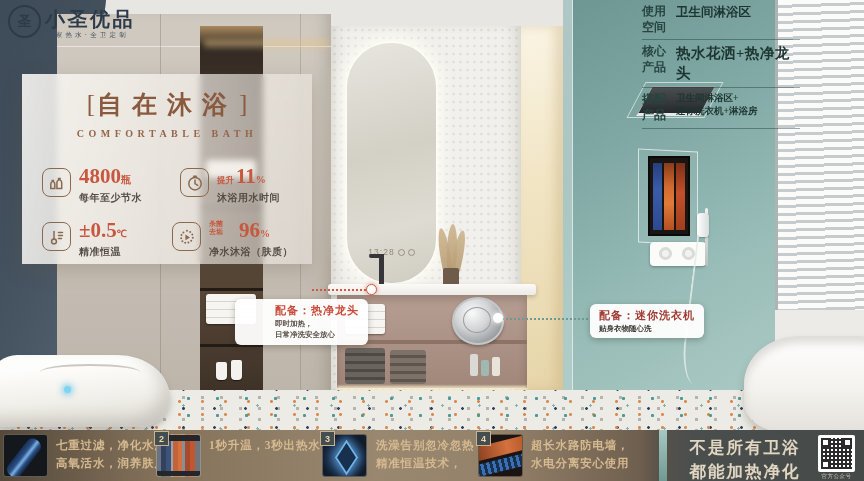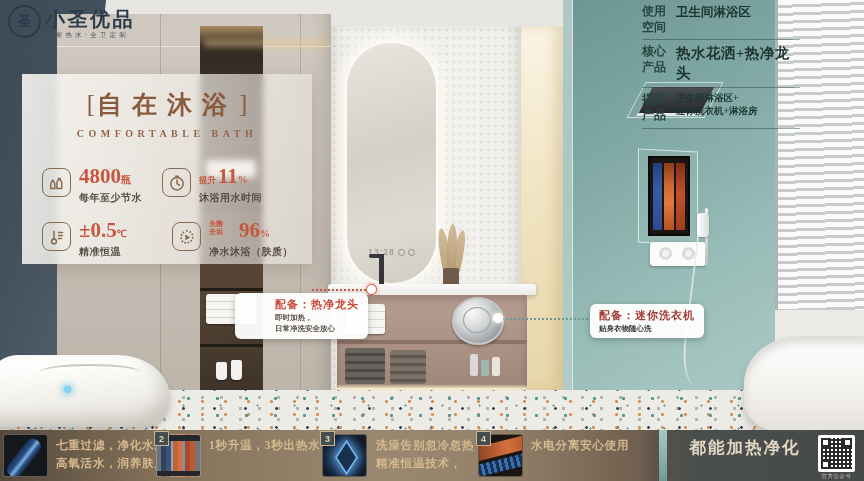--- a/index.html
+++ b/index.html
@@ -256,21 +256,21 @@
           <path d="M5.2 7.5 v1.2 c-.9.5 -1.4 1.2 -1.4 2.2 v4.6 h4 v-4.6 c0 -1 -.5 -1.7 -1.4 -2.2 V7.5 Z"></path>
           <path d="M11.5 5.6 v1.5 c-1 .5 -1.6 1.3 -1.6 2.4 v6 h4.8 v-6 c0 -1.1 -.6 -1.9 -1.6 -2.4 V5.6 Z"></path>
         </svg>
       </div>
       <div>
         <div class="f-num"><span class="f-big">4800</span><span class="f-unit">瓶</span></div>
         <div class="f-desc">每年至少节水</div>
       </div>
     </div>
 
-    <div class="feat" style="left:140px;top:92px;">
+    <div class="feat" style="left:158px;top:92px;">
       <div class="f-icon">
         <svg width="20" height="20" viewBox="0 0 20 20">
           <circle cx="10" cy="10.7" r="6.2"></circle>
           <path d="M10 10.7 V7 M10 10.7 l2.7 1.6 M8.6 3.2 h2.8"></path>
         </svg>
       </div>
       <div>
         <div class="f-num"><span class="f-pre">提升</span><span class="f-big">11</span><span class="f-unit">%</span></div>
         <div class="f-desc">沐浴用水时间</div>
       </div>
@@ -326,21 +326,21 @@
       <div class="it-value v2">热水花洒+热净龙头</div>
     </div>
     <div class="it-row">
       <div class="it-label"><span>搭配</span><br><span>产品</span></div>
       <div class="it-value v3"><span>卫生间淋浴区+</span><br><span>迷你洗衣机+淋浴房</span></div>
     </div>
   </div>
 
   <div class="abs lead1"></div>
   <div class="abs dot1"></div>
-  <div class="abs callout c1" style="left:235px;top:293px;padding-left:40px;">
+  <div class="abs callout c1" style="left:235px;top:299px;padding-left:40px;">
     <div class="co-title">配备：热净龙头</div>
     <div class="co-line">即时加热，</div>
     <div class="co-line">日常净洗安全放心</div>
   </div>
 
   <div class="abs lead2"></div>
   <div class="abs dot2"></div>
   <div class="abs callout c2" style="left:590px;top:304px;">
     <div class="co-title">配备：迷你洗衣机</div>
     <div class="co-line">贴身衣物随心洗</div>
@@ -362,26 +362,28 @@
     <div class="bb-thumb th-chip" style="left:322px;"></div>
     <div class="bb-badge" style="left:320px;">3</div>
     <div class="bb-text" style="left:376px;">
       <div>洗澡告别忽冷忽热</div>
       <div>精准恒温技术，</div>
     </div>
 
     <div class="bb-thumb th-wall" style="left:478px;"></div>
     <div class="bb-badge" style="left:476px;">4</div>
     <div class="bb-text" style="left:531px;">
+      <div>超长水路防电墙，</div>
       <div>水电分离安心使用</div>
     </div>
   </div>
   <div class="abs teal-divider"></div>
 
   <div class="abs slogan">
+    <div>不是所有卫浴</div>
     <div>都能加热净化</div>
   </div>
   <div class="abs qr">
     <div class="qr-inner">
       <div class="qr-eye" style="left:0;top:0;"></div>
       <div class="qr-eye" style="right:0;top:0;"></div>
       <div class="qr-eye" style="left:0;bottom:0;"></div>
     </div>
   </div>
   <div class="abs qr-label">官方公众号</div>

